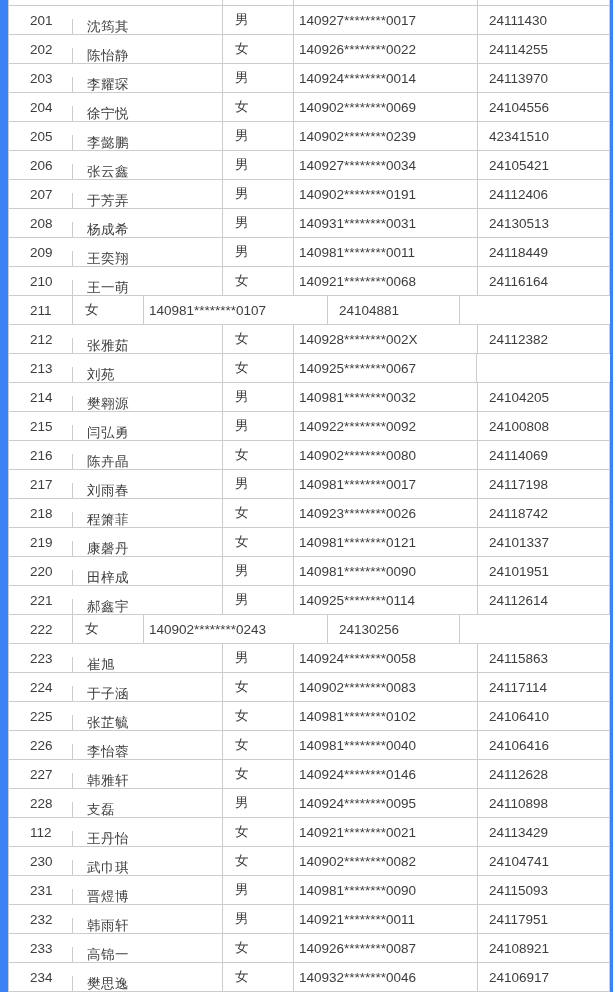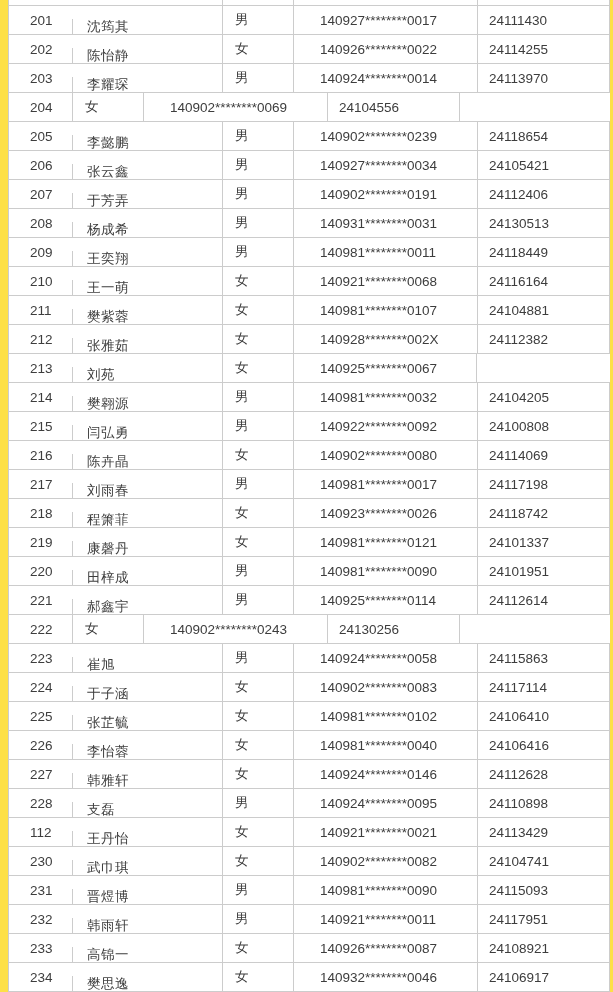--- a/index.html
+++ b/index.html
@@ -5,21 +5,21 @@
   html, body {
     margin: 0;
     padding: 0;
     background: #ffffff;
   }
   .screen {
     position: relative;
     width: 613px;
     height: 992px;
     overflow: hidden;
-    background: #fde047;
+    background: #3b82f6;
     font-family: "Liberation Sans", "DejaVu Sans", sans-serif;
     text-decoration: underline;
   }
   .table {
     position: absolute;
     left: 8px;
     top: 0;
   }
   .row {
     display: flex;
@@ -41,21 +41,21 @@
     white-space: nowrap;
     overflow: hidden;
   }
   .cell:last-child {
     border-right: 1px solid #cccccc;
     text-align: right;
   }
   .c-no     { width: 64px;  padding-left: 21px; }
   .c-name   { width: 150px; padding-left: 14px; letter-spacing: 0.5px; margin-top: 13px; }
   .c-gender { width: 71px;  padding-left: 12px; }
-  .c-id     { width: 184px; padding-left: 26px; }
+  .c-id     { width: 184px; padding-left: 5px; }
   .c-code   { width: 133px; padding-left: 11px; }
 </style>
 </head>
 <body>
 
 <div class="screen">
   <div class="table">
 
     <div class="row sliver">
       <div class="cell c-no"></div>
@@ -84,31 +84,32 @@
   <div class="row">
     <div class="cell c-no">203</div>
     <div class="cell c-name">李耀琛</div>
     <div class="cell c-gender">男</div>
     <div class="cell c-id">140924********0014</div>
     <div class="cell c-code">24113970</div>
   </div>
 
   <div class="row">
     <div class="cell c-no">204</div>
+    <div class="cell c-name">徐宁悦</div>
     <div class="cell c-gender">女</div>
     <div class="cell c-id">140902********0069</div>
     <div class="cell c-code">24104556</div>
   </div>
 
   <div class="row">
     <div class="cell c-no">205</div>
     <div class="cell c-name">李懿鹏</div>
     <div class="cell c-gender">男</div>
     <div class="cell c-id">140902********0239</div>
-    <div class="cell c-code">24118654</div>
+    <div class="cell c-code">42341510</div>
   </div>
 
   <div class="row">
     <div class="cell c-no">206</div>
     <div class="cell c-name">张云鑫</div>
     <div class="cell c-gender">男</div>
     <div class="cell c-id">140927********0034</div>
     <div class="cell c-code">24105421</div>
   </div>
 
@@ -139,21 +140,20 @@
   <div class="row">
     <div class="cell c-no">210</div>
     <div class="cell c-name">王一萌</div>
     <div class="cell c-gender">女</div>
     <div class="cell c-id">140921********0068</div>
     <div class="cell c-code">24116164</div>
   </div>
 
   <div class="row">
     <div class="cell c-no">211</div>
-    <div class="cell c-name">樊紫蓉</div>
     <div class="cell c-gender">女</div>
     <div class="cell c-id">140981********0107</div>
     <div class="cell c-code">24104881</div>
   </div>
 
   <div class="row">
     <div class="cell c-no">212</div>
     <div class="cell c-name">张雅茹</div>
     <div class="cell c-gender">女</div>
     <div class="cell c-id">140928********002X</div>

